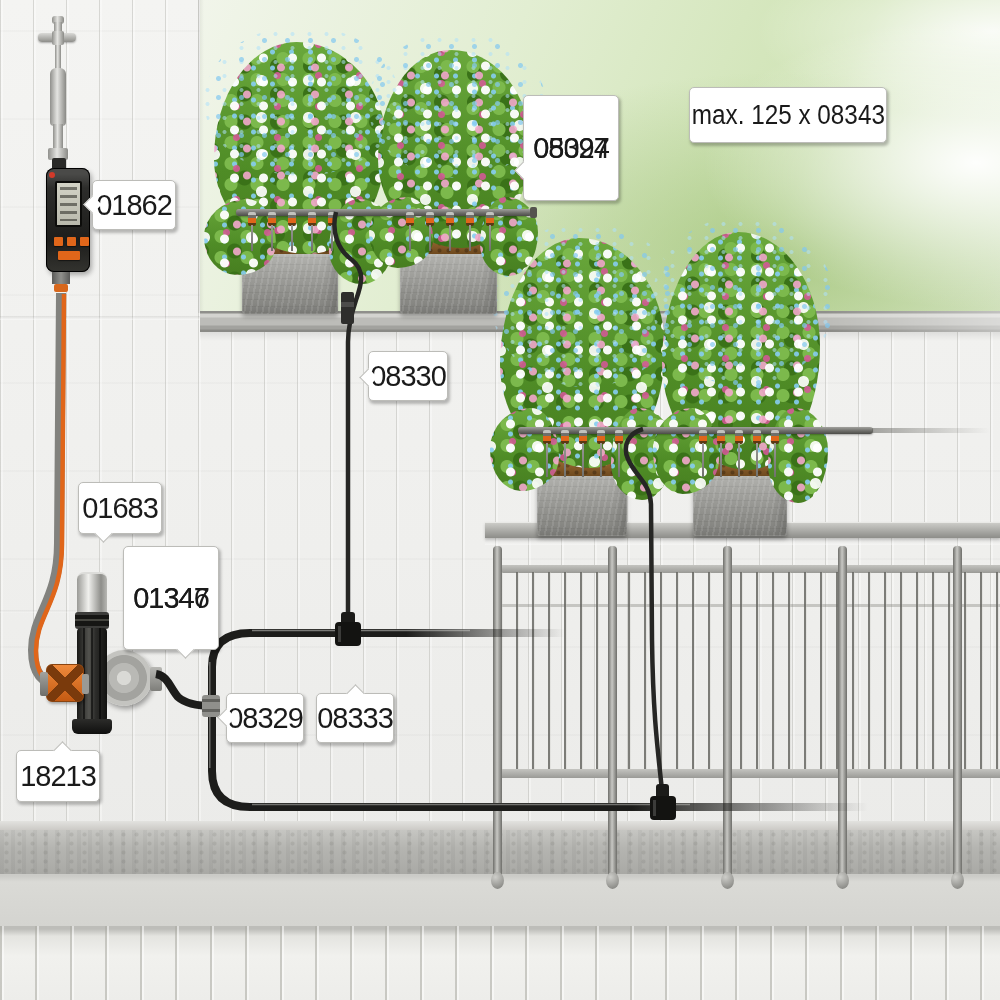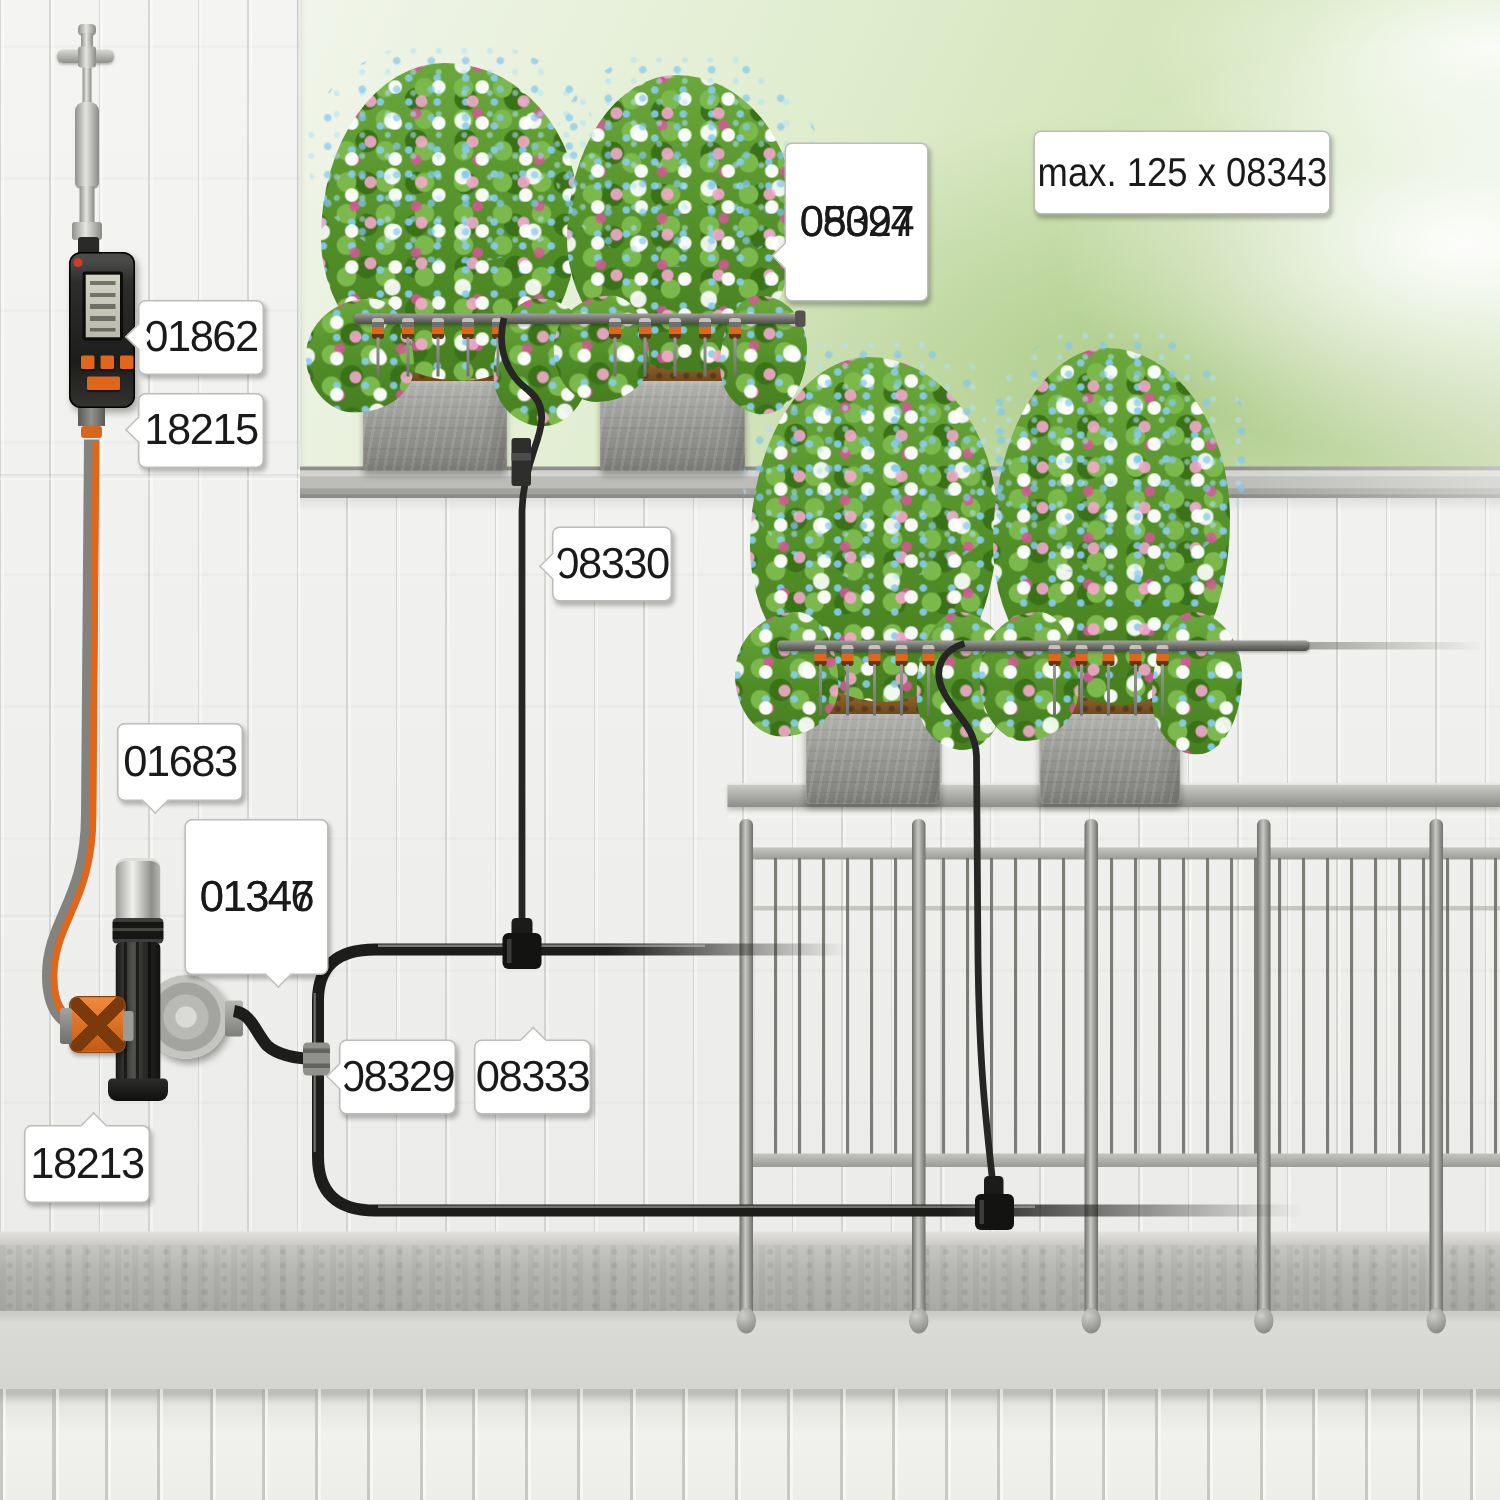--- a/index.html
+++ b/index.html
@@ -265,26 +265,22 @@
     <rect x="656" y="784" width="13" height="16" rx="3" fill="#1b1b19"></rect>
     <rect x="650" y="796" width="26" height="24" rx="4" fill="#131311"></rect>
     <rect x="653" y="800" width="3" height="16" fill="#3c3c3a"></rect>
     <rect x="202" y="695" width="18" height="22" rx="3" fill="#90908c"></rect>
     <rect x="202" y="699" width="18" height="3" fill="#62625e"></rect>
     <rect x="202" y="709" width="18" height="3" fill="#62625e"></rect>
   </svg>
 
   <div class="connector-x"></div>
 
-  <div class="plabel" style="left:92px;top:200px;width:84px;height:50px;">
+  <div class="plabel" style="left:92px;top:180px;width:84px;height:50px;">
     <span>01862</span>
-    <i class="tail t-left"></i>
-  </div>
-  <div class="plabel" style="left:92px;top:262px;width:84px;height:50px;">
-    <span>18215</span>
     <i class="tail t-left"></i>
   </div>
   <div class="plabel" style="left:78px;top:482px;width:84px;height:52px;">
     <span>01683</span>
     <i class="tail t-bottom" style="left:22%;"></i>
   </div>
   <div class="plabel" style="left:123px;top:546px;width:96px;height:104px;">
     <span>01346</span>
     <span>01347</span>
     <i class="tail t-bottom" style="left:58%;"></i>

